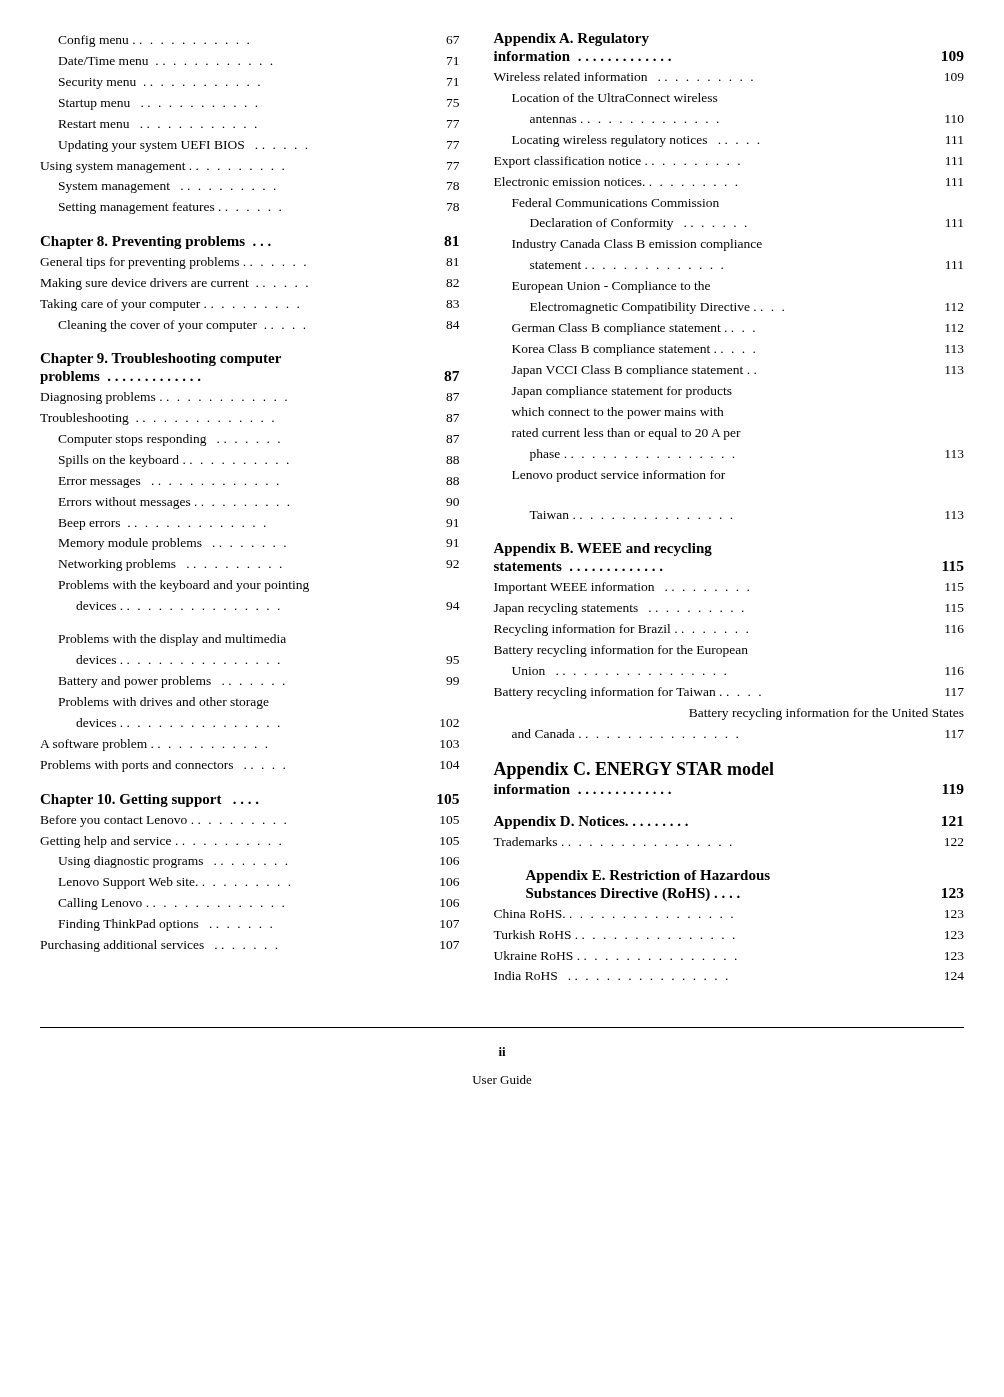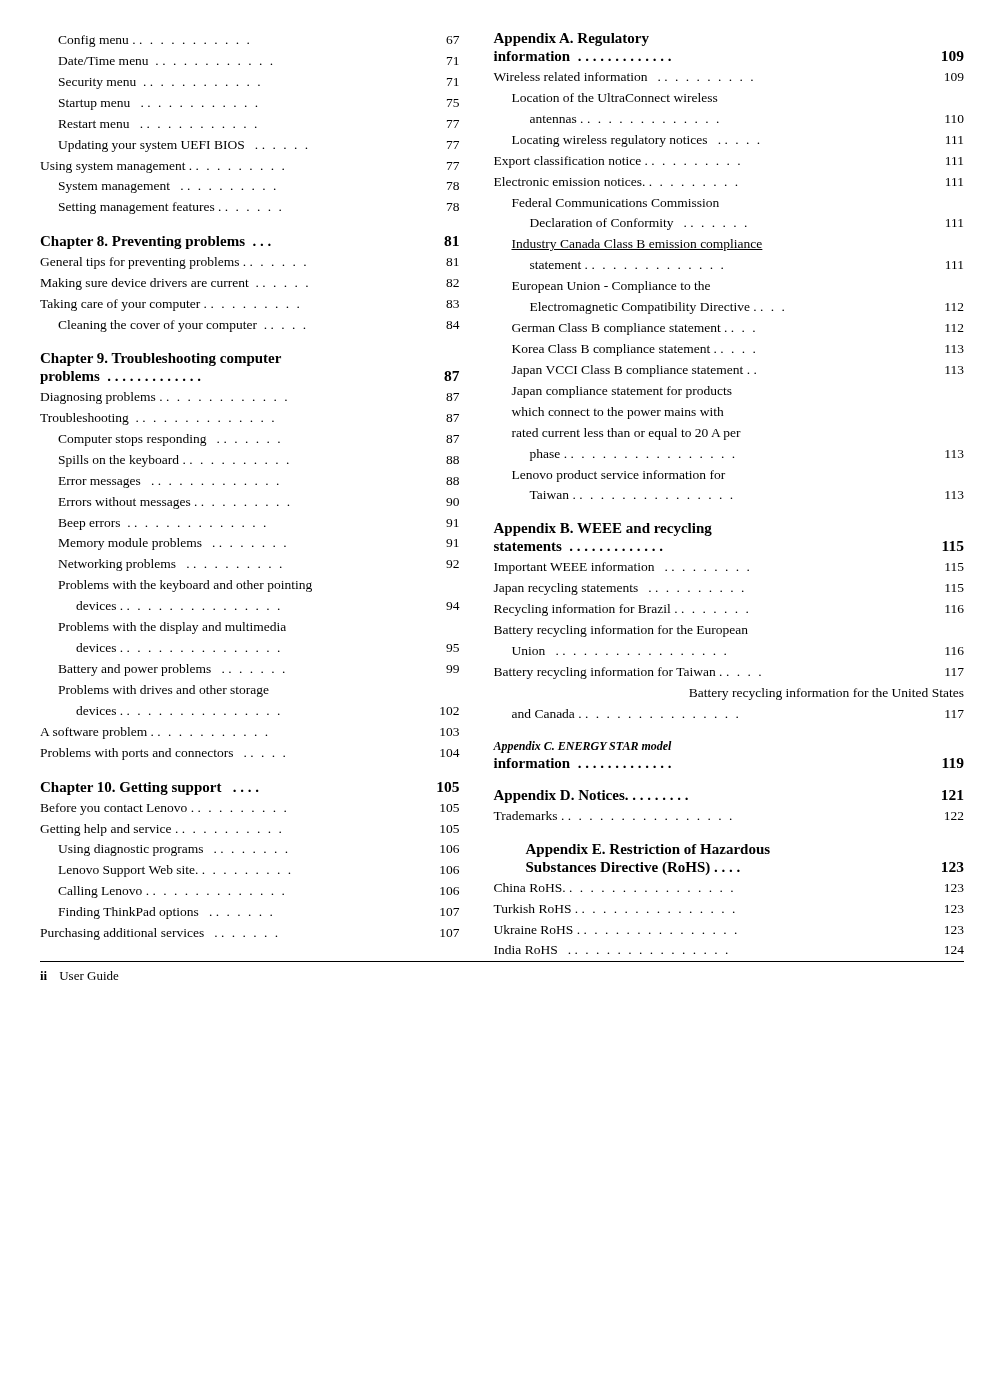--- a/index.html
+++ b/index.html
@@ -71,26 +71,28 @@
       flex: 1;
     }
     .chapter-heading-block .heading-page {
       font-size: 15.5px;
       font-weight: bold;
       min-width: 40px;
       text-align: right;
     }
 
     .footer {
+      margin-top: 40px;
       border-top: 1px solid #000;
-      padding-top: 6px;
+      padding-top: 16px;
       display: flex;
       align-items: center;
       gap: 12px;
       font-size: 13px;
+      flex-direction: column;
     }
     .footer .footer-num {
       font-weight: bold;
     }
 
     .dots {
       display: inline-block;
       letter-spacing: 2px;
       color: #000;
     }
@@ -209,30 +211,30 @@
       <div class="toc-entry indent1">
         <span class="entry-text">Memory module problems &nbsp;&nbsp;.&nbsp;<span class="dots">. . . . . . .</span></span>
         <span class="page-num">91</span>
       </div>
       <div class="toc-entry indent1">
         <span class="entry-text">Networking problems &nbsp;&nbsp;.&nbsp;<span class="dots">. . . . . . . . .</span></span>
         <span class="page-num">92</span>
       </div>
       <div class="toc-entry indent1" style="display:block; line-height:1.55;">
         <div style="display:flex; align-items:baseline; justify-content:space-between;">
-          <span style="flex:1;">Problems with the keyboard and other pointing</span>
+          <span style="flex:1;">Problems with the keyboard and your pointing</span>
         </div>
         <div style="display:flex; align-items:baseline; justify-content:space-between; padding-left:18px;">
           <span style="flex:1;">devices .&nbsp;<span class="dots">. . . . . . . . . . . . . . .</span></span>
           <span class="page-num">94</span>
         </div>
       </div>
       <div class="toc-entry indent1" style="display:block; line-height:1.55;">
         <div style="display:flex; align-items:baseline; justify-content:space-between;">
-          <span style="flex:1;">Problems with the display and multimedia</span>
+          <span style="flex:1;margin-top:12px;">Problems with the display and multimedia</span>
         </div>
         <div style="display:flex; align-items:baseline; justify-content:space-between; padding-left:18px;">
           <span style="flex:1;">devices .&nbsp;<span class="dots">. . . . . . . . . . . . . . .</span></span>
           <span class="page-num">95</span>
         </div>
       </div>
       <div class="toc-entry indent1">
         <span class="entry-text">Battery and power problems &nbsp;&nbsp;.&nbsp;<span class="dots">. . . . . .</span></span>
         <span class="page-num">99</span>
       </div>
@@ -332,21 +334,21 @@
       <div class="toc-entry indent1" style="display:block; line-height:1.55;">
         <div style="display:flex; align-items:baseline; justify-content:space-between;">
           <span style="flex:1;">Federal Communications Commission</span>
         </div>
         <div style="display:flex; align-items:baseline; justify-content:space-between; padding-left:18px;">
           <span style="flex:1;">Declaration of Conformity &nbsp;&nbsp;.&nbsp;<span class="dots">. . . . . .</span></span>
           <span class="page-num">111</span>
         </div>
       </div>
       <div class="toc-entry indent1" style="display:block; line-height:1.55;">
-        <div style="display:flex; align-items:baseline; justify-content:flex-end;text-decoration:underline;">
+        <div style="display:flex; align-items:baseline; justify-content:flex-end;">
           <span style="flex:1;">Industry Canada Class B emission compliance</span>
         </div>
         <div style="display:flex; align-items:baseline; justify-content:space-between; padding-left:18px;">
           <span style="flex:1;">statement .&nbsp;<span class="dots">. . . . . . . . . . . . .</span></span>
           <span class="page-num">111</span>
         </div>
       </div>
       <div class="toc-entry indent1" style="display:block; line-height:1.55;">
         <div style="display:flex; align-items:baseline; justify-content:space-between;">
           <span style="flex:1;">European Union - Compliance to the</span>
@@ -380,21 +382,21 @@
         </div>
         <div style="display:flex; align-items:baseline; justify-content:space-between; padding-left:18px;">
           <span style="flex:1;">phase .&nbsp;<span class="dots">. . . . . . . . . . . . . . . .</span></span>
           <span class="page-num">113</span>
         </div>
       </div>
       <div class="toc-entry indent1" style="display:block; line-height:1.55;">
         <div style="display:flex; align-items:baseline; justify-content:space-between;">
           <span style="flex:1;">Lenovo product service information for</span>
         </div>
-        <div style="display:flex; align-items:flex-start; justify-content:space-between; padding-left:18px;">
+        <div style="display:flex; align-items:flex-start; justify-content:space-between; padding-left:18px;margin-top:20px;">
           <span style="flex:1;">Taiwan .&nbsp;<span class="dots">. . . . . . . . . . . . . . .</span></span>
           <span class="page-num">113</span>
         </div>
       </div>
     </div>
 
     <div class="section-spacer">
       <div style="margin-top:14px; margin-bottom:2px;">
         <div style="display:flex; align-items:baseline; justify-content:space-between;">
           <span style="font-size:15px; font-weight:bold; flex:1;">Appendix B. WEEE and recycling</span>
@@ -436,21 +438,21 @@
         <div style="display:flex; align-items:baseline; justify-content:space-between; padding-left:18px;">
           <span style="flex:1;">and Canada .&nbsp;<span class="dots">. . . . . . . . . . . . . . .</span></span>
           <span class="page-num">117</span>
         </div>
       </div>
     </div>
 
     <div class="section-spacer">
       <div style="margin-top:14px; margin-bottom:2px;">
         <div style="display:flex; align-items:baseline; justify-content:space-between;">
-          <span style="font-size:12px; font-weight:bold; flex:1;font-style:italic;">Appendix C. ENERGY STAR model</span>
+          <span style="font-size:18px; font-weight:bold; flex:1;">Appendix C. ENERGY STAR model</span>
         </div>
         <div style="display:flex; align-items:baseline; justify-content:space-between;">
           <span style="font-size:15px; font-weight:bold; flex:1;">information &nbsp;. . . . . . . . . . . . .</span>
           <span style="font-size:15.5px; font-weight:bold; min-width:40px; text-align:right;">119</span>
         </div>
       </div>
     </div>
 
     <div class="section-spacer">
       <div class="appendix-heading-block">

